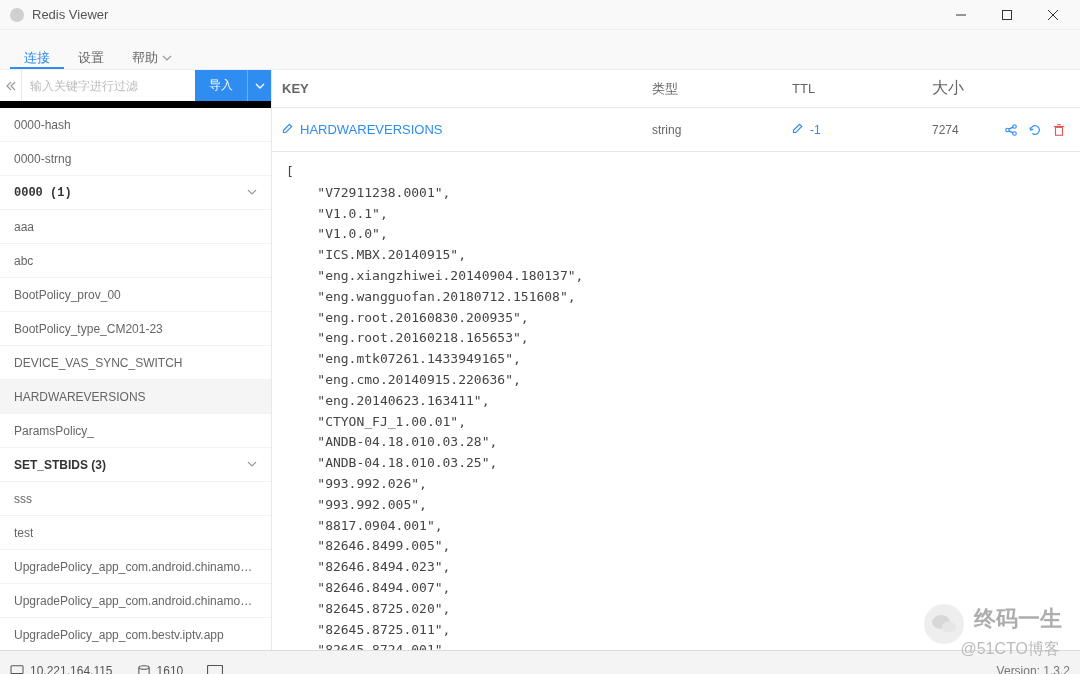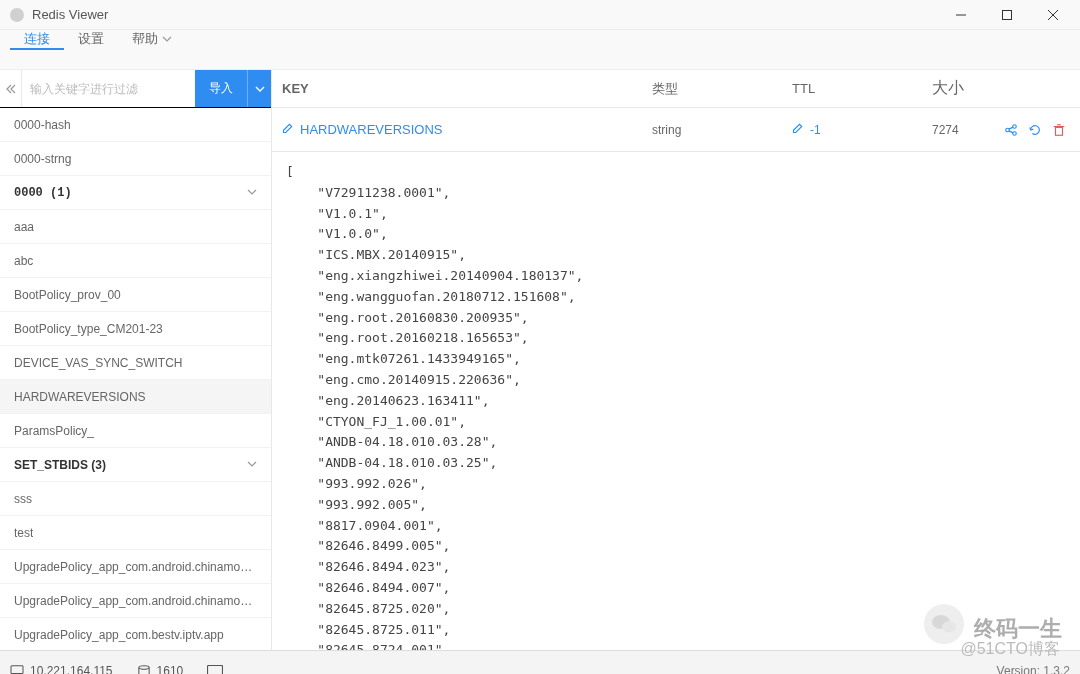--- a/index.html
+++ b/index.html
@@ -6,30 +6,30 @@
 body { font-family: "Microsoft YaHei", Arial, sans-serif; font-size: 12px; color: #555; background: #fff; width: 1080px; height: 674px; overflow: hidden; position: relative; }
 
 
 .titlebar { height: 30px; background: #f9f9f9; display: flex; align-items: center; padding: 0 4px 0 10px; border-bottom: 1px solid #eee; }
 .titlebar-icon { width: 14px; height: 14px; border-radius: 50%; background: #d0d0d0; margin-right: 8px; }
 .titlebar-title { flex: 1; color: #555; font-size: 13px; }
 .win-btn { width: 46px; height: 30px; display: flex; align-items: center; justify-content: center; color: #555; }
 .win-btn svg { width: 10px; height: 10px; stroke: #333; stroke-width: 1; fill: none; }
 
 
-.menubar { height: 40px; background: #f9f9f9; display: flex; align-items: flex-start; padding: 0 10px; border-bottom: 1px solid #eee; }
+.menubar { height: 40px; background: #f9f9f9; display: flex; align-items: flex-end; padding: 0 10px; border-bottom: 1px solid #eee; }
 .menu-item { padding: 0 14px; display: flex; align-items: center; color: #666; font-size: 13px; border-bottom: 2px solid transparent; }
 .menu-item.active { color: #2f8cf0; border-bottom-color: #2f8cf0; }
 .menu-chevron { margin-left: 4px; }
 
 .main { display: flex; height: 580px; }
 
 
 .sidebar { width: 272px; border-right: 1px solid #e8e8e8; display: flex; flex-direction: column; background: #fff; }
-.search-row { display: flex; align-items: stretch; border-bottom: 1px solid #000000; height: 38px; }
+.search-row { display: flex; align-items: stretch; border-bottom: 7px solid #000000; height: 38px; }
 .collapse-btn { width: 22px; display: flex; align-items: center; justify-content: center; color: #999; border-right: 1px solid #e8e8e8; }
 .search-input { flex: 1; border: none; outline: none; padding: 0 8px; font-size: 12px; color: #333; }
 .search-input::placeholder { color: #bbb; }
 .import-btn { background: #2f8cf0; color: #fff; border: none; padding: 0 14px; font-size: 12px; display: flex; align-items: center; }
 .import-drop { background: #2f8cf0; color: #fff; width: 24px; display: flex; align-items: center; justify-content: center; border-left: 1px solid rgba(255,255,255,0.3); }
 
 .key-list { flex: 1; overflow-y: auto; }
 .key-item { height: 34px; display: flex; align-items: center; padding: 0 14px; border-bottom: 1px solid #f2f2f2; color: #666; white-space: nowrap; overflow: hidden; text-overflow: ellipsis; }
 .key-item.bold { font-weight: bold; color: #333; }
 .key-item.selected { background: #f5f5f5; }
@@ -54,21 +54,21 @@
 .action-ico.del { color: #e05a5a; }
 
 .value-pane { flex: 1; padding: 10px 14px; font-family: Consolas, monospace; font-size: 13px; color: #444; white-space: pre; overflow: auto; line-height: 1.6; }
 
 
 .statusbar { height: 40px; background: #f4f4f4; border-top: 1px solid #ddd; display: flex; align-items: center; padding: 0 10px; font-size: 12px; color: #555; }
 .status-seg { display: flex; align-items: center; margin-right: 24px; gap: 6px; }
 .status-right { margin-left: auto; color: #777; }
 
 
-.watermark { position: absolute; right: 18px; bottom: 30px; display: flex; align-items: flex-end; gap: 10px; opacity: 0.6; pointer-events: none; }
+.watermark { position: absolute; right: 18px; bottom: 30px; display: flex; align-items: flex-start; gap: 10px; opacity: 0.6; pointer-events: none; }
 .wm-bubble { width: 40px; height: 40px; border-radius: 50%; background: rgba(200,200,200,0.5); display: flex; align-items: center; justify-content: center; }
 .wm-bubble::after { content: ""; }
 .wm-text { font-size: 22px; color: #777; font-weight: bold; }
 .wm-blog { position: absolute; right: 20px; bottom: 14px; color: #bbb; font-size: 16px; pointer-events: none; }
 
 .chev-svg { width: 10px; height: 10px; }
 </style>
 </head>
 <body>
 

